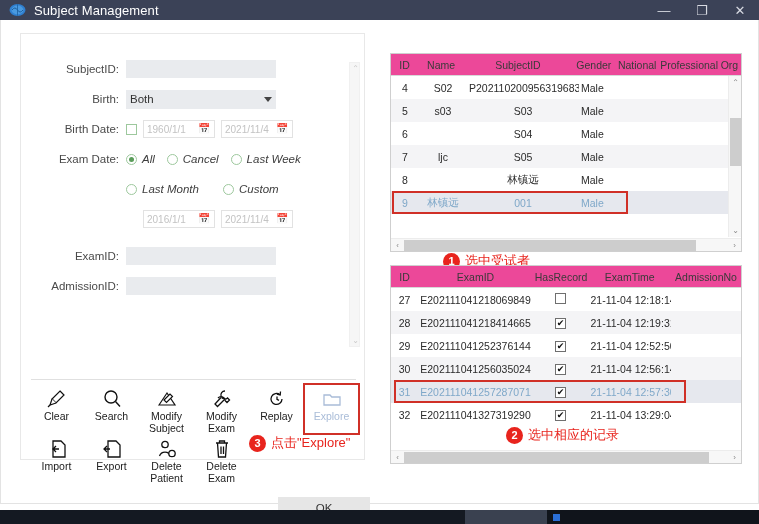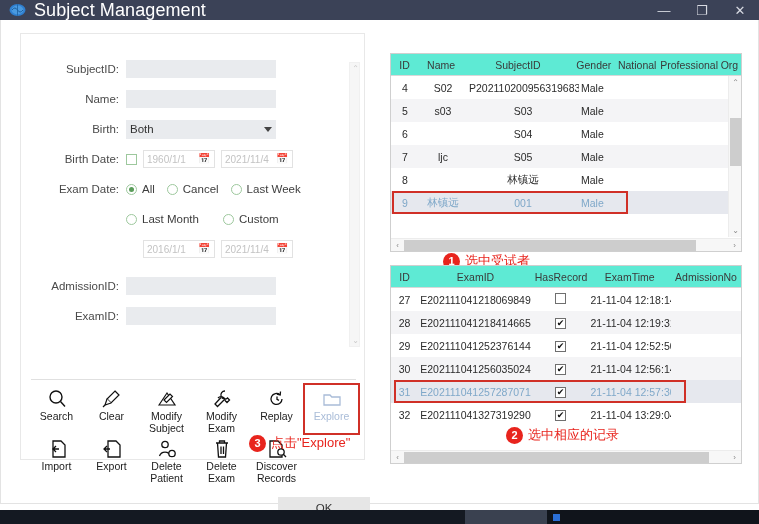--- a/index.html
+++ b/index.html
@@ -20,21 +20,21 @@
   .titlebar {
     position: absolute; left: 0; top: 0; width: 759px; height: 20px;
     background: #3b4257;
     display: flex; align-items: center;
   }
   .tb-icon {
     width: 22px; height: 16px; margin-left: 6px;
     display: flex; align-items: center; justify-content: center;
   }
   .tb-title {
-    color: #ffffff; font-size: 18px; margin-left: 6px;
+    color: #ffffff; font-size: 13px; margin-left: 6px;
     letter-spacing: .1px; font-weight: 400;
   }
   .tb-ctrls {
     position: absolute; right: 0; top: 0; height: 20px;
     display: flex; align-items: center;
   }
   .tb-btn {
     width: 38px; height: 20px; color: #d7dae2;
     display: flex; align-items: center; justify-content: center;
     font-size: 13px; line-height: 1;
@@ -95,21 +95,21 @@
   }
   .cal {
     font-size: 10px; color: #b5b5b5; line-height: 1;
   }
   .chk-sq {
     width: 11px; height: 11px; border: 1px solid #9dc89d; background: #fff;
     margin-right: 6px; flex: none;
   }
   .radio {
     display: inline-flex; align-items: center; margin-right: 12px;
-    font-size: 11.5px; color: #3d3d3d;
+    font-size: 11.5px; color: #3d3d3d; font-style: italic;
   }
   .radio .dot {
     width: 11px; height: 11px; border-radius: 50%;
     border: 1px solid #9dc89d; background: #fff;
     margin-right: 5px; position: relative; flex: none;
   }
   .radio.on .dot::after {
     content: ""; position: absolute; left: 2px; top: 2px;
     width: 5px; height: 5px; border-radius: 50%; background: #5a9c5a;
   }
@@ -176,21 +176,21 @@
     position: absolute;
     background: #ffffff;
     border: 1px solid #cfcfcf;
   }
   #subjPanel { left: 389px; top: 33px; width: 352px; height: 199px; }
   #examPanel { left: 389px; top: 245px; width: 352px; height: 199px; }
 
   .thead {
     display: flex; height: 22px; align-items: center;
     border-bottom: 1px solid #d8d8d8;
-    background: #5eead4;
+    background: #ec4899;
     font-size: 10.5px; color: #3a3a3a;
   }
   .th { text-align: center; padding: 0 2px; overflow: hidden; white-space: nowrap; }
   .tbodyw {
     position: relative; overflow: hidden;
   }
   .trow {
     display: flex; height: 23px; align-items: center;
     font-size: 10.5px; color: #2b2b2b;
   }
@@ -286,24 +286,20 @@
     <div class="leftcard">
 
       <div class="form-area">
         <div style="padding-top:24px;"></div>
 
         <div class="frow">
           <div class="flabel">SubjectID:</div>
           <input class="finput" value="" style="">
         </div>
 
-        <div class="frow">
-          <div class="flabel">Name:</div>
-          <input class="finput" value="" style="">
-        </div>
 
         <div class="frow">
           <div class="flabel">Birth:</div>
           <div class="fselect">
             <span>Both</span>
             <span class="caret"></span>
           </div>
         </div>
 
         <div class="frow">
@@ -358,64 +354,64 @@
           <div style="width:6px"></div>
           <div class="dbox">
             <span>2021/11/4</span>
             <span class="cal">📅</span>
           </div>
         </div>
 
         <div style="height:7px"></div>
 
         <div class="frow">
+          <div class="flabel">ExamID:</div>
+          <input class="finput" value="" style="">
+        </div>
+
+        <div class="frow">
           <div class="flabel">AdmissionID:</div>
-          <input class="finput" value="" style="">
-        </div>
-
-        <div class="frow">
-          <div class="flabel">ExamID:</div>
           <input class="finput" value="" style="">
         </div>
 
 
       </div>
 
       <div class="lscroll">
         <div class="arr up">⌃</div>
         <div class="arr dn">⌄</div>
       </div>
 
       <div class="tb-sep"></div>
 
       <div class="toolbar">
-
-        <div class="tool">
-          <div class="ic">
-            <svg width="20" height="20" viewBox="0 0 20 20" fill="none" stroke="#111" stroke-width="1.4">
-              <circle cx="9" cy="8" r="6"></circle>
-                <path d="M13.5 12.5 L18 17.5"></path>
-            </svg>
-          </div>
-          <div class="lb">Search</div>
-        </div>
 
         <div class="tool">
           <div class="ic">
             <svg width="20" height="20" viewBox="0 0 20 20" fill="none" stroke="#111" stroke-width="1.2">
               <path d="M13 2 L17 6 L9 14 L5 10 Z" fill="#fff"></path>
               <path d="M5 10 L3 16 L9 14" fill="#fff"></path>
               <path d="M3 16 L1 18"></path>
             </svg>
           </div>
           <div class="lb">Clear</div>
         </div>
 
         <div class="tool">
           <div class="ic">
+            <svg width="20" height="20" viewBox="0 0 20 20" fill="none" stroke="#111" stroke-width="1.4">
+              <circle cx="9" cy="8" r="6"></circle>
+                <path d="M13.5 12.5 L18 17.5"></path>
+            </svg>
+          </div>
+          <div class="lb">Search</div>
+        </div>
+
+        <div class="tool">
+          <div class="ic">
             <svg width="20" height="20" viewBox="0 0 20 20" fill="none" stroke="#111" stroke-width="1.2">
               <path d="M2 16 L10 4 L18 16 Z" fill="#fff"></path>
               <path d="M7 11 L13 5 L15.5 7.5 L9.5 13.5 Z" fill="#fff"></path>
             </svg>
           </div>
           <div class="lb">Modify
 Subject</div>
         </div>
 
         <div class="tool">
@@ -485,31 +481,20 @@
           <div class="ic">
             <svg width="20" height="20" viewBox="0 0 20 20" fill="none" stroke="#111" stroke-width="1.3">
               <path d="M4 4 L16 4 M5.5 4 L6.5 18 L13.5 18 L14.5 4 M7.5 4 L7.5 2 L12.5 2 L12.5 4"></path>
               <path d="M9 7.5 L9 15 M11.5 7.5 L11.5 15"></path>
             </svg>
           </div>
           <div class="lb">Delete
 Exam</div>
         </div>
 
-        <div class="tool">
-          <div class="ic">
-            <svg width="20" height="20" viewBox="0 0 20 20" fill="none" stroke="#111" stroke-width="1.3">
-              <path d="M3 2 L11 2 L15 6 L15 18 L3 18 Z" fill="#fff"></path>
-              <circle cx="14" cy="13" r="3.2" fill="#fff"></circle>
-              <path d="M16.3 15.3 L19 18"></path>
-            </svg>
-          </div>
-          <div class="lb">Discover
-Records</div>
-        </div>
       </div>
 
       <div class="ann3">
         <div class="badge">3</div>
         <div class="anntext">点击"Explore"</div>
       </div>
 
     </div>
 
     <div class="rpanel" id="subjPanel">

